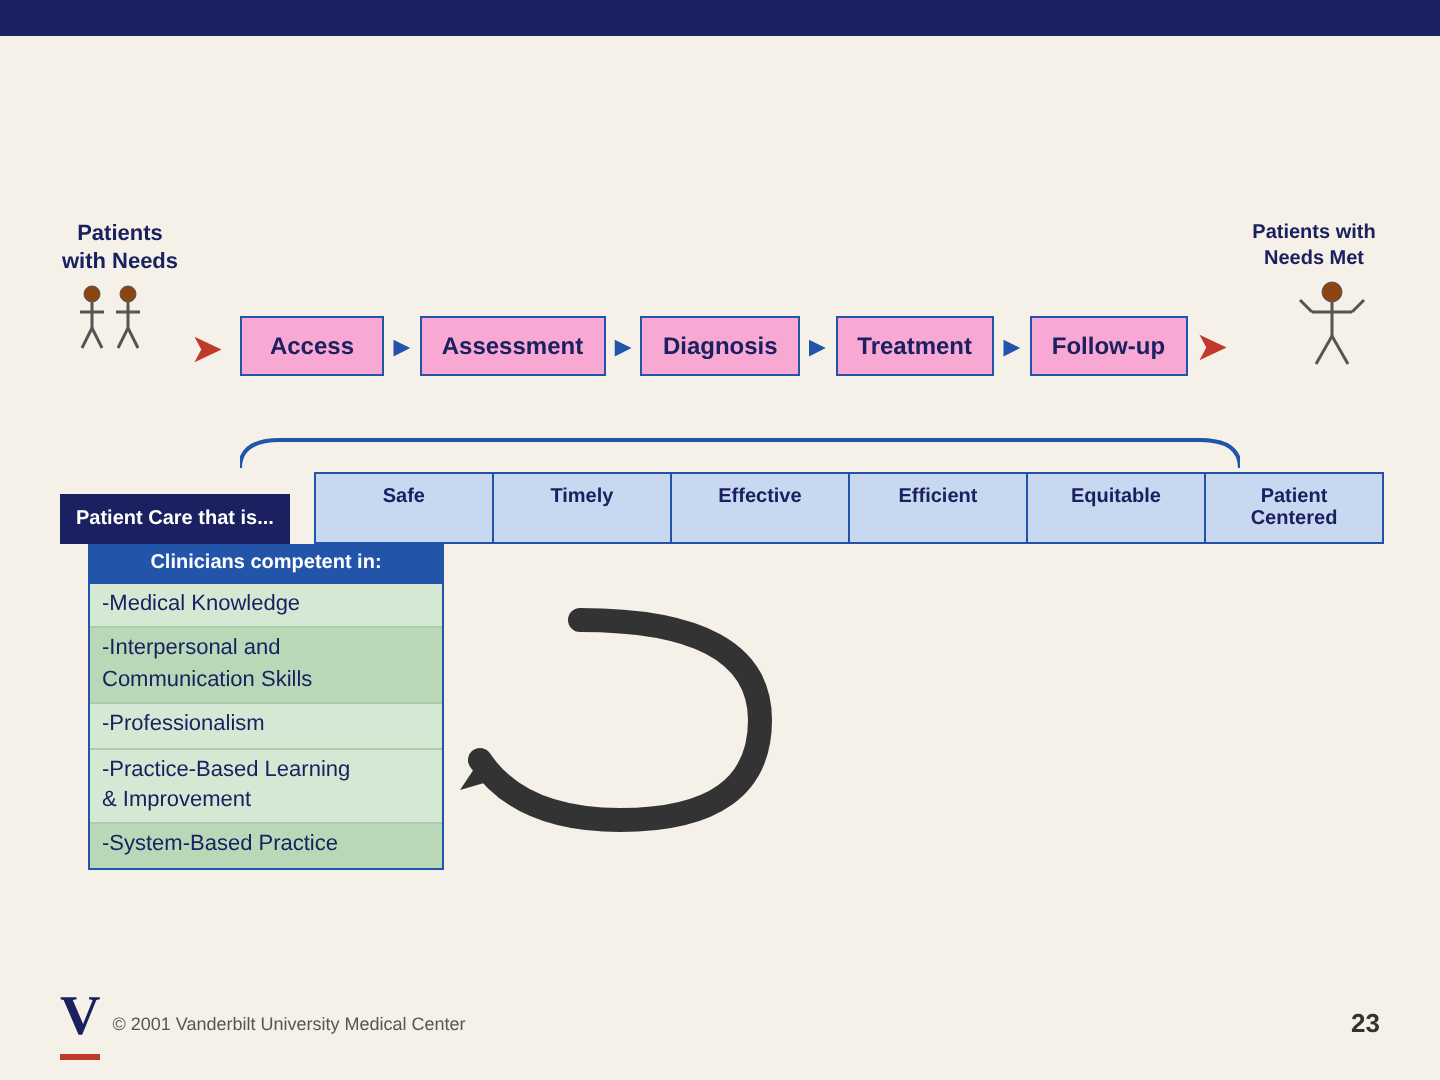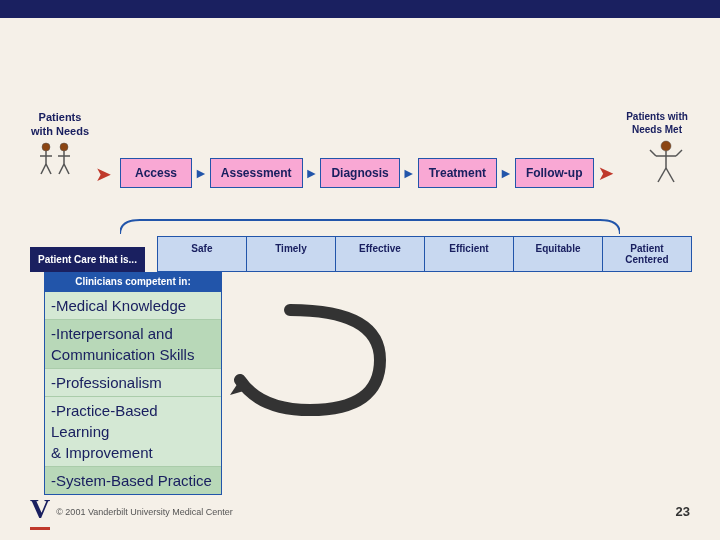--- a/index.html
+++ b/index.html
@@ -108,21 +108,21 @@
       text-align: center;
     }
 
     .clinicians-items {
       background: #d4e8d4;
       border: 1px solid #2255aa;
       padding: 0;
     }
 
     .clinician-item {
-      font-size: 15px;
+      font-size: 11px;
       color: #1a2060;
       padding: 3px 6px;
       border-bottom: 1px solid #aaccaa;
       line-height: 1.4;
     }
 
     .clinician-item:last-child {
       border-bottom: none;
     }
 

